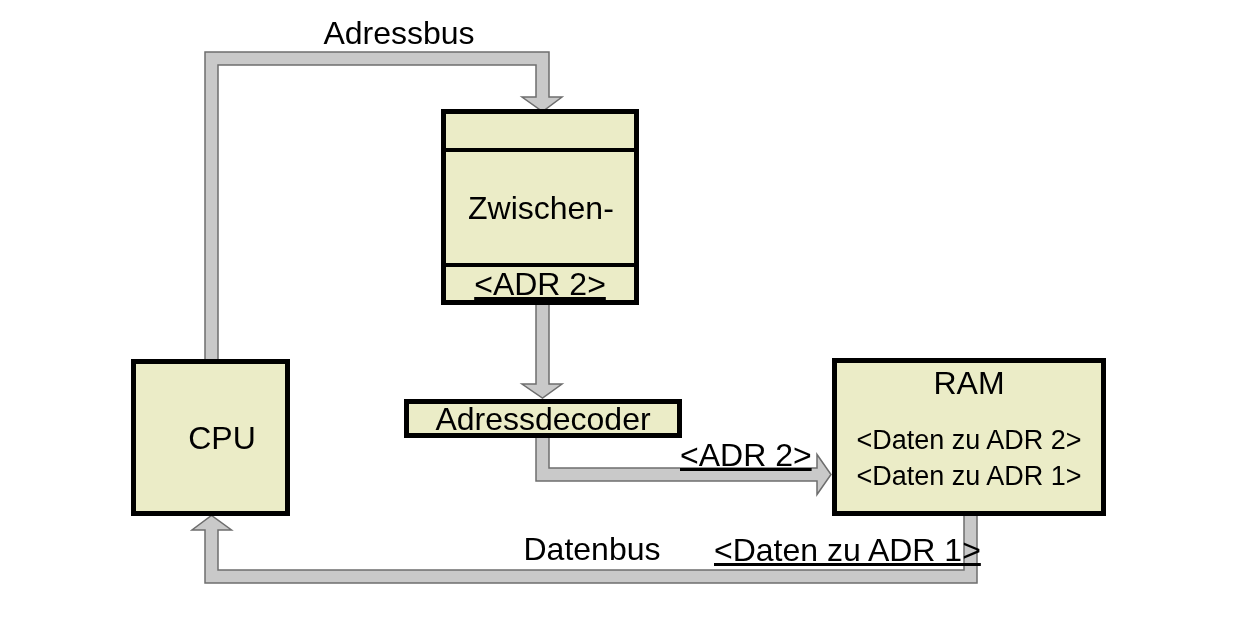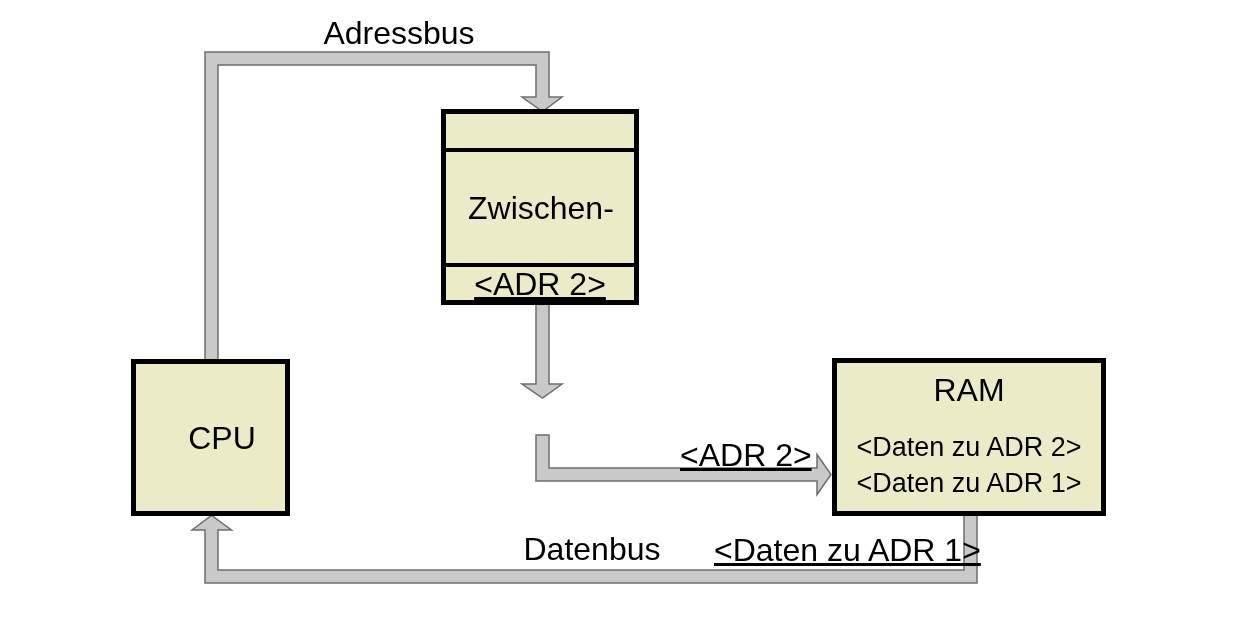--- a/index.html
+++ b/index.html
@@ -47,21 +47,21 @@
   .zw-top{height:34px;border-bottom:4px solid var(--node-border);}
   .zw-mid{flex:1;border-bottom:4px solid var(--node-border);display:flex;flex-direction:column;justify-content:center;padding-left:22px;}
   .zw-mid .big-text{line-height:38px;}
   .zw-slot{height:33px;display:flex;align-items:center;justify-content:center;}
 
   
   .dec{left:404px;top:399px;width:278px;height:39px;}
 
   
   .ram{left:832px;top:358px;width:274px;height:158px;display:flex;flex-direction:column;align-items:center;}
-  .ram-title{margin-top:7px;font-size:32px;line-height:40px;}
+  .ram-title{font-size:32px;line-height:40px;}
   .ram-row{font-size:27px;line-height:36px;white-space:nowrap;}
   .ram-rows{margin-top:19px;text-align:center;}
 
   
   .float-label{position:absolute;text-align:center;}
   .lbl-adressbus{left:309px;top:16px;width:180px;height:34px;}
   .lbl-datenbus{left:508px;top:532px;width:168px;height:34px;}
   .lbl-adr2-edge{left:680px;top:440px;width:115px;height:27px;}
   .lbl-daten-adr1{left:714px;top:535px;width:232px;height:28px;}
 </style>
@@ -84,20 +84,23 @@
   <div class="box zw">
     <div class="zw-top"></div>
     <div class="zw-mid">
       <span class="big-text">Zwischen-</span>
     </div>
     <div class="zw-slot">
       <span class="small-text">&lt;ADR 2&gt;</span>
     </div>
   </div>
 
+  <div class="box dec flex-center">
+    <span class="big-text">Adressdecoder</span>
+  </div>
 
   <div class="box ram">
     <span class="ram-title">RAM</span>
     <div class="ram-rows">
       <div class="ram-row">&lt;Daten zu ADR 2&gt;</div>
       <div class="ram-row">&lt;Daten zu ADR 1&gt;</div>
     </div>
   </div>
 
   <div class="float-label big-text lbl-adressbus">Adressbus</div>

